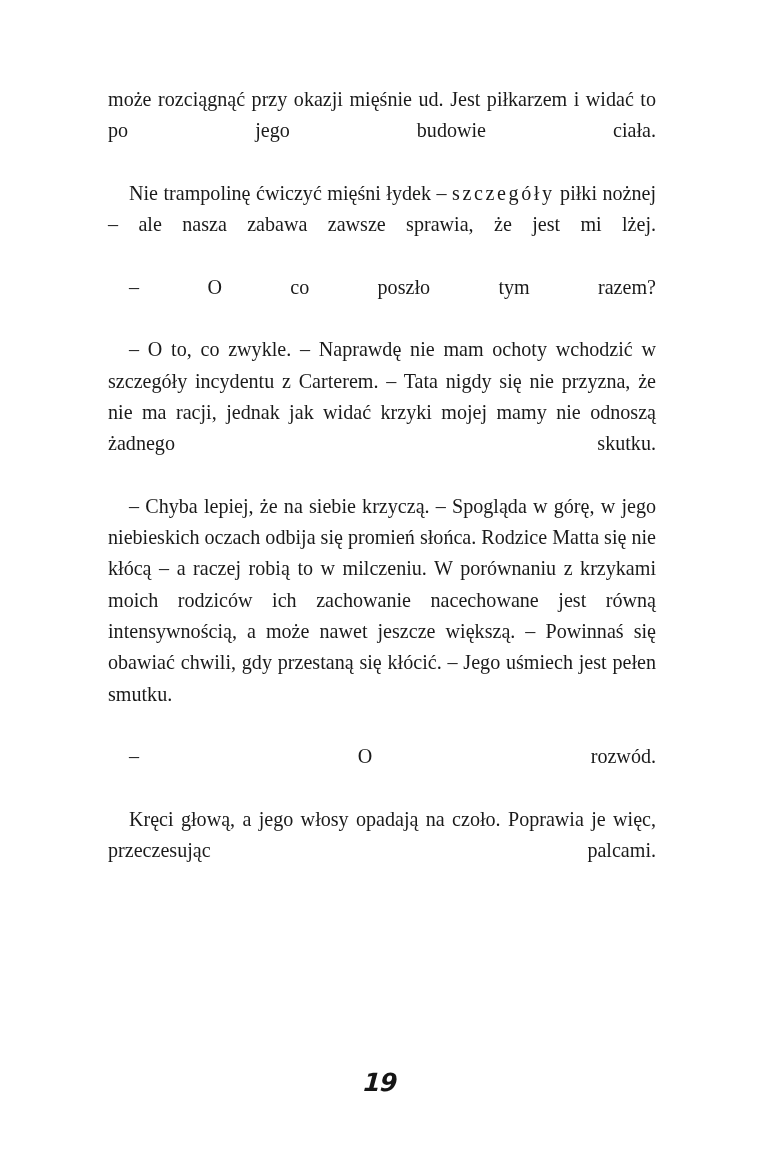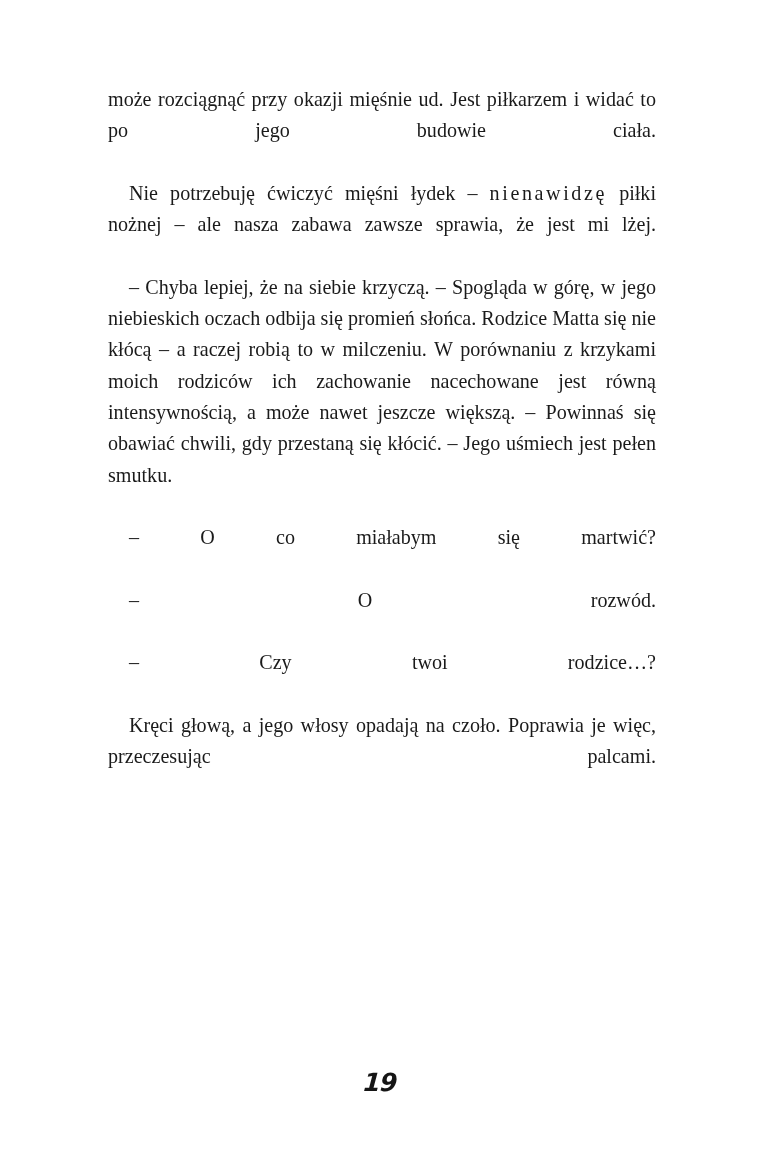--- a/index.html
+++ b/index.html
@@ -65,33 +65,33 @@
 </style>
 </head>
 <body>
 
 <div class="page">
 
   <div class="text-block">
 
     <p class="para no-indent">może rozciągnąć przy okazji mięśnie ud. Jest piłkarzem i widać to po jego budowie ciała.</p>
 
-    <p class="para"><span>Nie potrzebuję ćwiczyć mięśni łydek – </span><span class="spaced">nienawidzę</span><span> piłki nożnej – ale nasza zabawa zawsze sprawia, że jest mi lżej.</span></p>
+    <p class="para"><span>Nie trampolinę ćwiczyć mięśni łydek – </span><span class="spaced">szczegóły</span><span> piłki nożnej – ale nasza zabawa zawsze sprawia, że jest mi lżej.</span></p>
 
 
+    <p class="para">– O co poszło tym razem?</p>
 
+    <p class="para">– O to, co zwykle. – Naprawdę nie mam ochoty wchodzić w szczegóły incydentu z Carterem. – Tata nigdy się nie przyzna, że nie ma racji, jednak jak widać krzyki mojej mamy nie odnoszą żadnego skutku.</p>
 
     <p class="para">– Chyba lepiej, że na siebie krzyczą. – Spogląda w górę, w jego niebieskich oczach odbija się promień słońca. Rodzice Matta się nie kłócą – a raczej robią to w milczeniu. W porównaniu z krzykami moich rodziców ich zachowanie nacechowane jest równą intensywnością, a może nawet jeszcze większą. – Powinnaś się obawiać chwili, gdy przestaną się kłócić. – Jego uśmiech jest pełen smutku.</p>
 
-    <p class="para">– O co miałabym się martwić?</p>
 
     <p class="para">– O rozwód.</p>
 
 
-    <p class="para">– Czy twoi rodzice…?</p>
 
     <p class="para">Kręci głową, a jego włosy opadają na czoło. Poprawia je więc, przeczesując palcami.</p>
 
   </div>
 
   <div class="folio">19</div>
 
 </div>
 
 </body></html>

